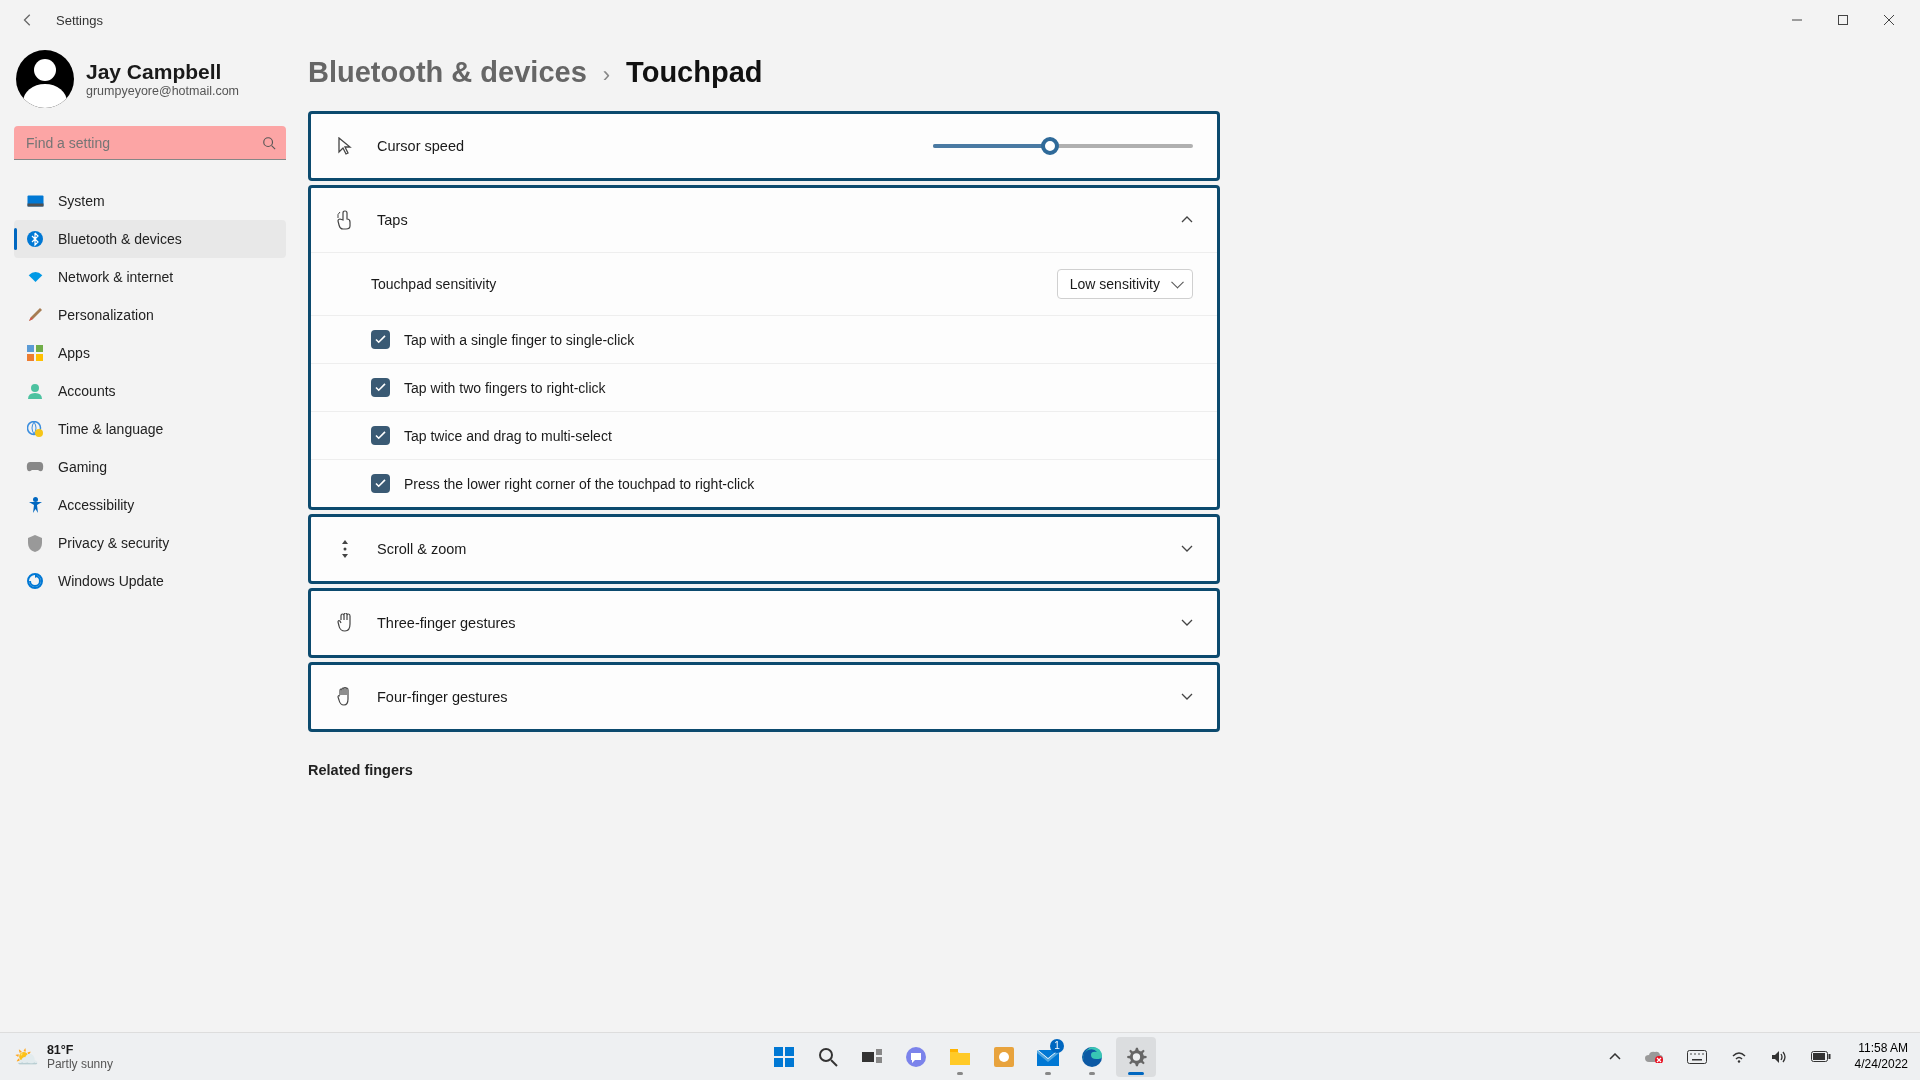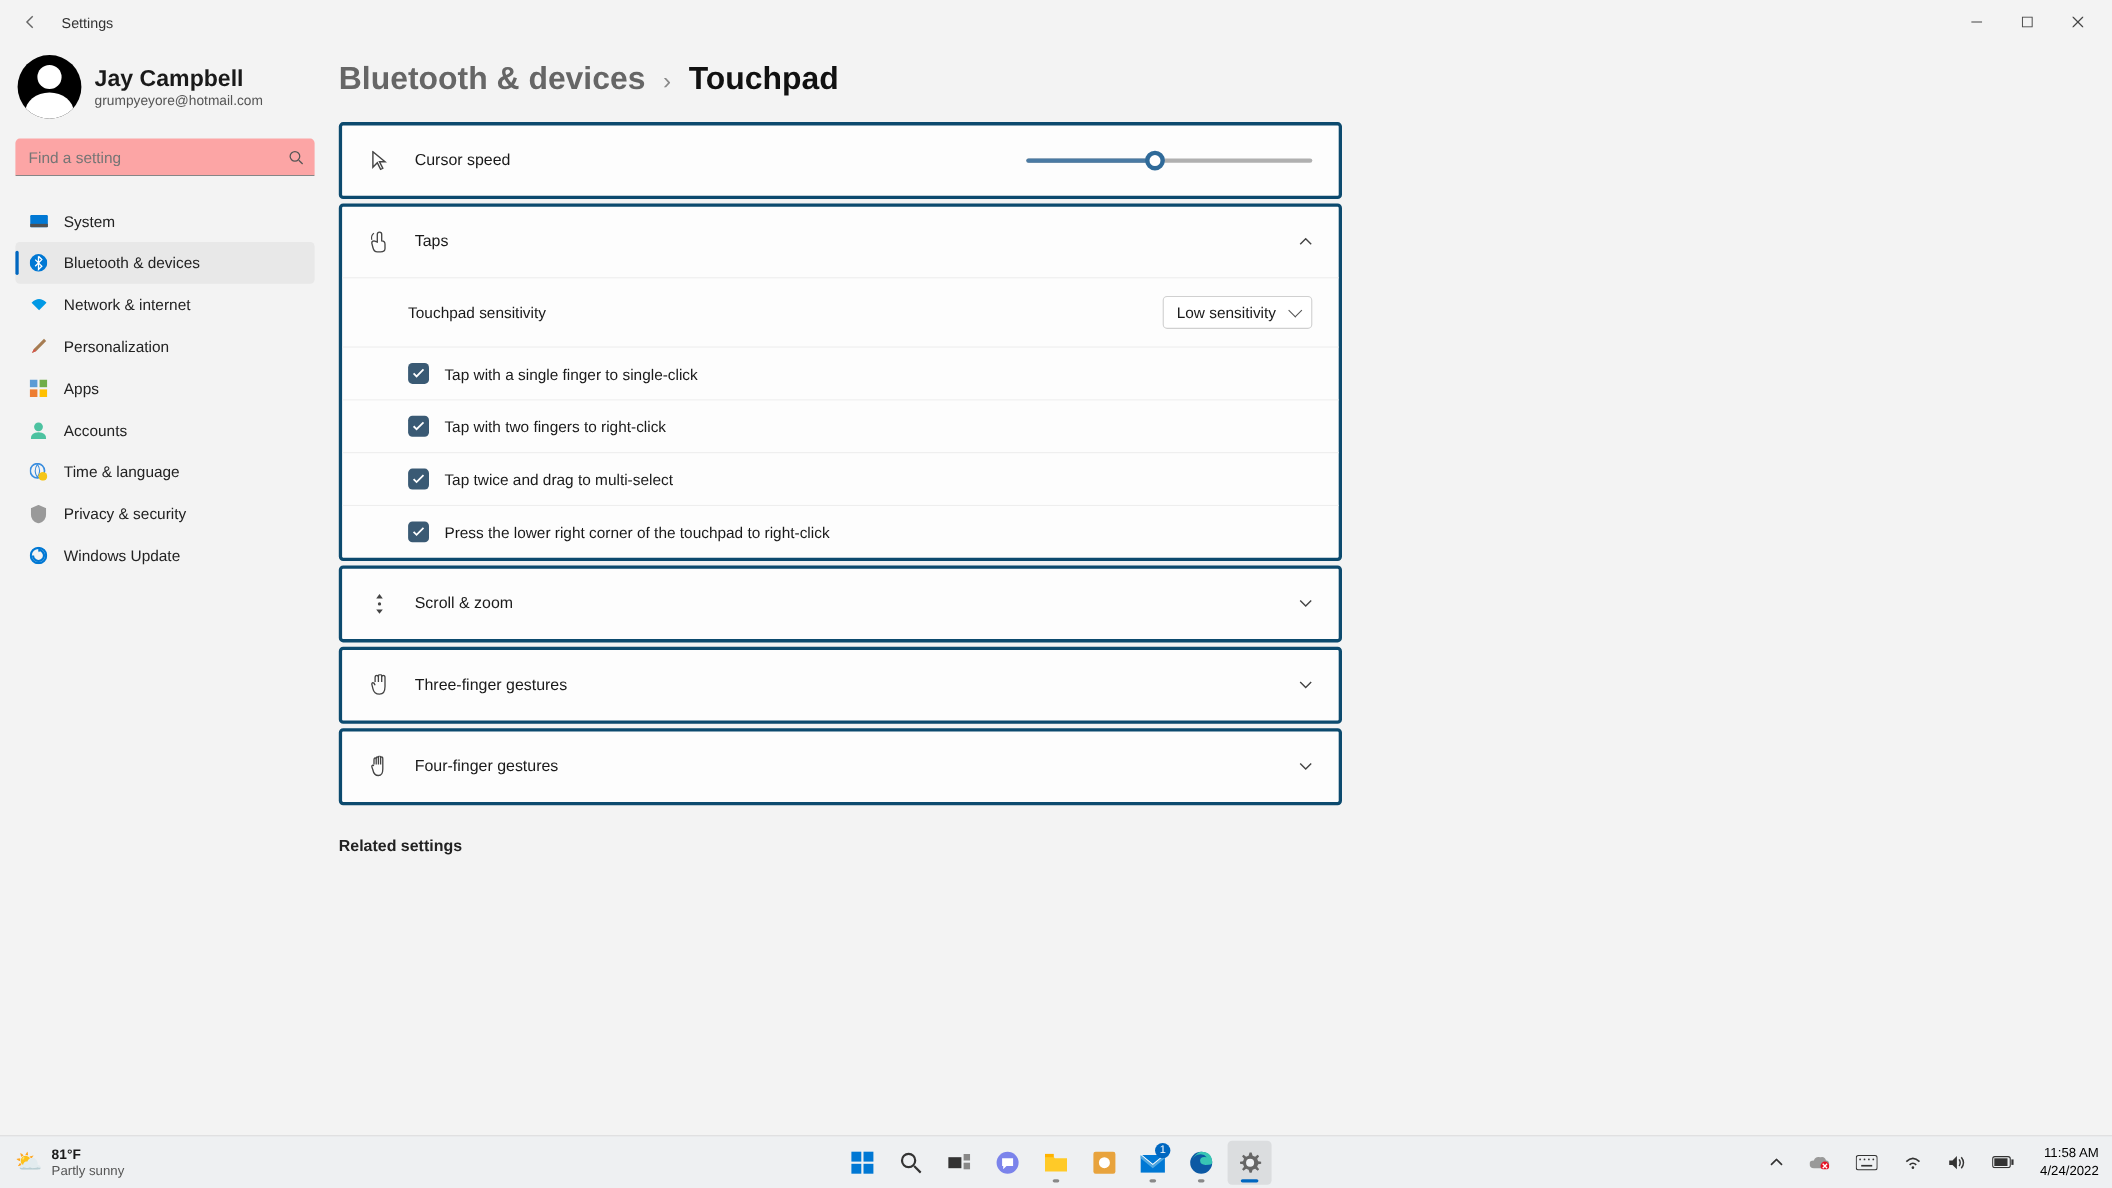--- a/index.html
+++ b/index.html
@@ -194,20 +194,37 @@
             <svg width="16" height="16" viewBox="0 0 16 16">
               <circle cx="7" cy="7" r="6.5" fill="none" stroke="#3a8dde" stroke-width="1.5"></circle>
               <path d="M7 1 Q11 7 7 13 Q3 7 7 1" fill="none" stroke="#3a8dde" stroke-width="1"></path>
               <circle cx="12" cy="12" r="4" fill="#f5c518"></circle>
             </svg>
           </span>
         <span>Time &amp; language</span>
       </li>
       <li class="nav-item">
         <span class="nav-icon">
+            <svg width="18" height="12" viewBox="0 0 18 12">
+              <path d="M4 1 L14 1 Q18 1 17 8 Q16 12 12 9 L6 9 Q2 12 1 8 Q0 1 4 1 Z" fill="#888"></path>
+            </svg>
+          </span>
+        <span>Gaming</span>
+      </li>
+      <li class="nav-item">
+        <span class="nav-icon">
+            <svg width="15" height="17" viewBox="0 0 15 17">
+              <circle cx="7.5" cy="2.5" r="2.5" fill="#0067c0"></circle>
+              <path d="M1 5 L14 5 L9 8 L10 16 L7.5 12 L5 16 L6 8 Z" fill="#0067c0"></path>
+            </svg>
+          </span>
+        <span>Accessibility</span>
+      </li>
+      <li class="nav-item">
+        <span class="nav-icon">
             <svg width="14" height="17" viewBox="0 0 14 17">
               <path d="M7 0 L14 3 L14 8 Q14 15 7 17 Q0 15 0 8 L0 3 Z" fill="#999"></path>
             </svg>
           </span>
         <span>Privacy &amp; security</span>
       </li>
       <li class="nav-item">
         <span class="nav-icon">
             <svg width="16" height="16" viewBox="0 0 16 16">
               <circle cx="8" cy="8" r="7" fill="none" stroke="#0078d4" stroke-width="2"></circle>
@@ -344,21 +361,21 @@
         </span>
         <span class="cht">Four-finger gestures</span>
         <span class="chevron">
             <svg width="12" height="8" viewBox="0 0 12 8">
               <path d="M1 1 L6 6 L11 1" stroke="currentColor" stroke-width="1.3" fill="none"></path>
             </svg>
           </span>
       </div>
     </div>
 
-    <div class="section-label" style="margin-top:30px">Related settings</div>
+    <div class="section-label" style="margin-top:30px">Related fingers</div>
   </main>
 </div>
 
 <div class="taskbar">
   <div class="tb-left">
     <span class="tb-weather-icon">⛅</span>
     <div>
       <div class="tb-temp">81°F</div>
       <div class="tb-cond">Partly sunny</div>
     </div>

